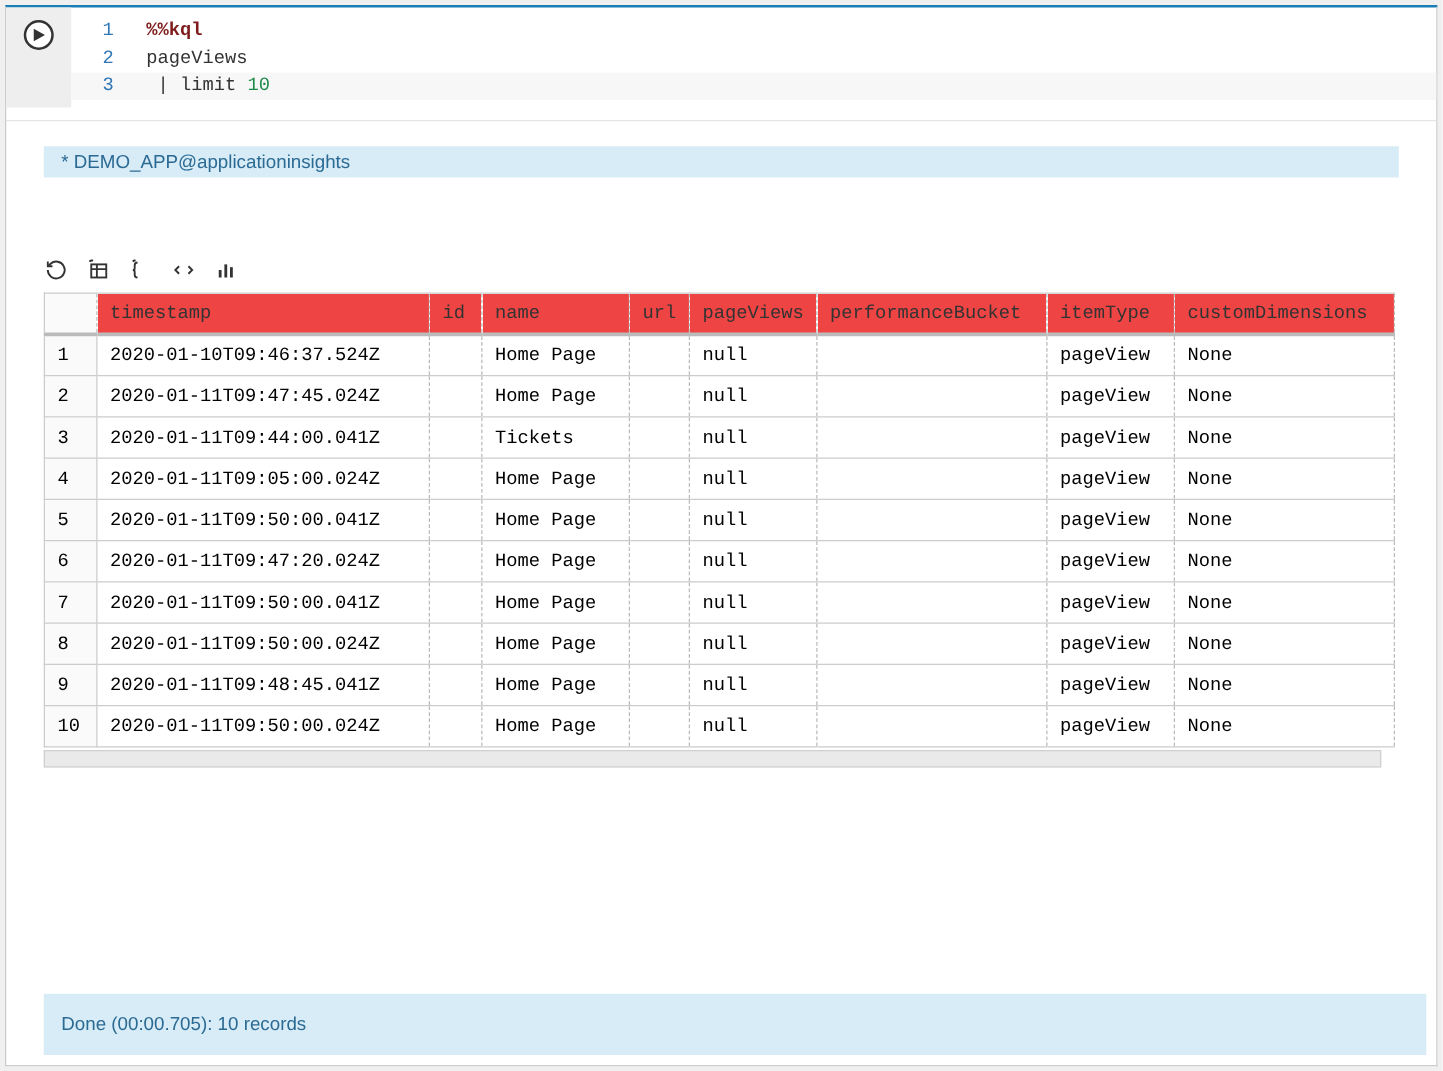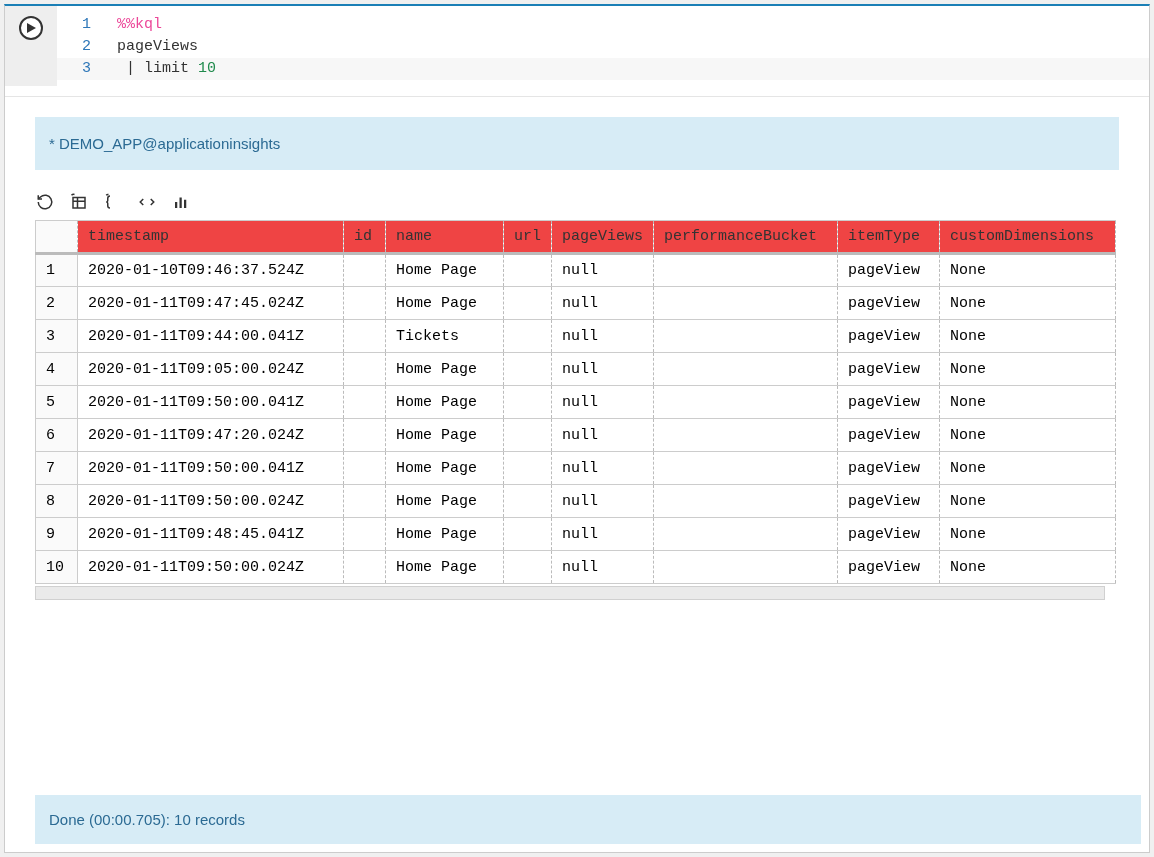--- a/index.html
+++ b/index.html
@@ -52,34 +52,34 @@
   .code-line { display: flex; }
   .code-line.active { background: #f7f7f7; }
   .line-num {
     width: 60px;
     text-align: right;
     padding-right: 26px;
     color: #2e77b8;
     user-select: none;
   }
   .line-body { flex: 1; white-space: pre; }
-  .tok-magic { color: #ec4899; }
+  .tok-magic { color: #7f1d1d; font-weight: bold; }
   .tok-ident { color: #333; }
   .tok-pipe { color: #333; }
   .tok-kw { color: #333; }
   .tok-num { color: #1f8a4c; }
   .output-section {
     padding: 20px 30px 0 30px;
   }
   .banner {
     background: #d7ecf6;
     color: #2b6a93;
-    padding: 18px 14px;
+    padding: 4px 14px;
     font-size: 15px;
-    margin-bottom: 18px;
+    margin-bottom: 60px;
   }
   .banner2 {
     background: #d7ecf6;
     color: #2b6a93;
     padding: 16px 14px;
     font-size: 15px;
     position: absolute;
     left: 30px;
     right: 8px;
     bottom: 8px;

